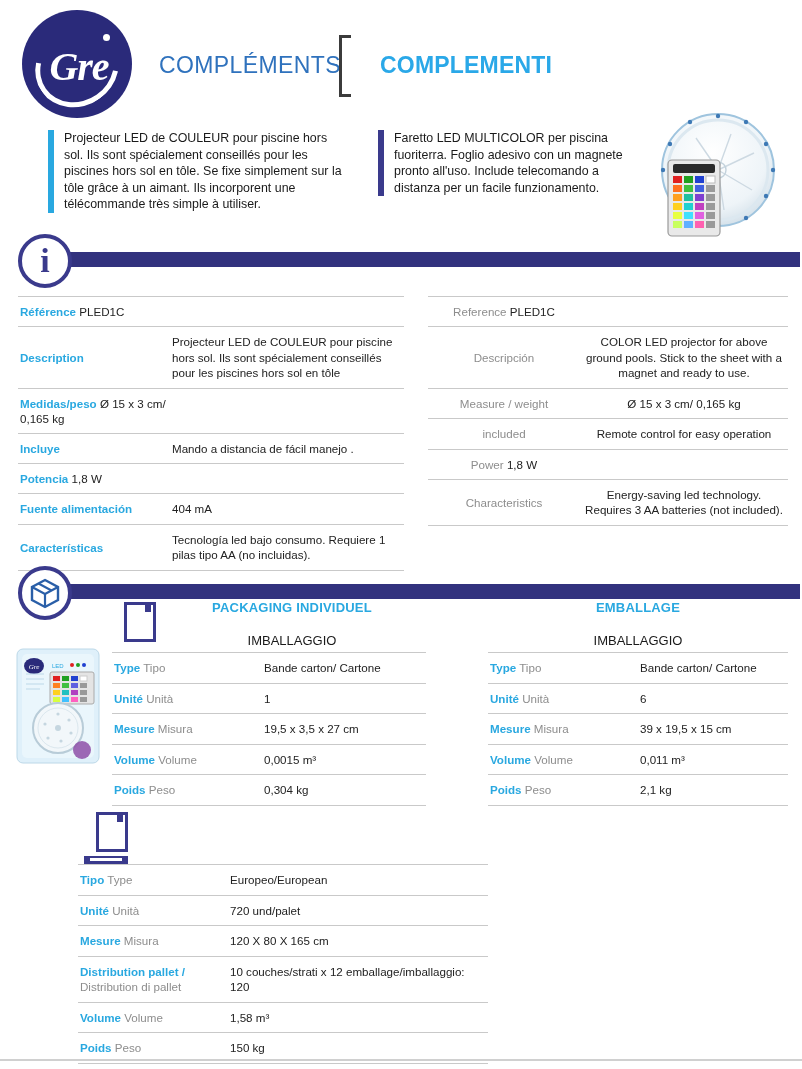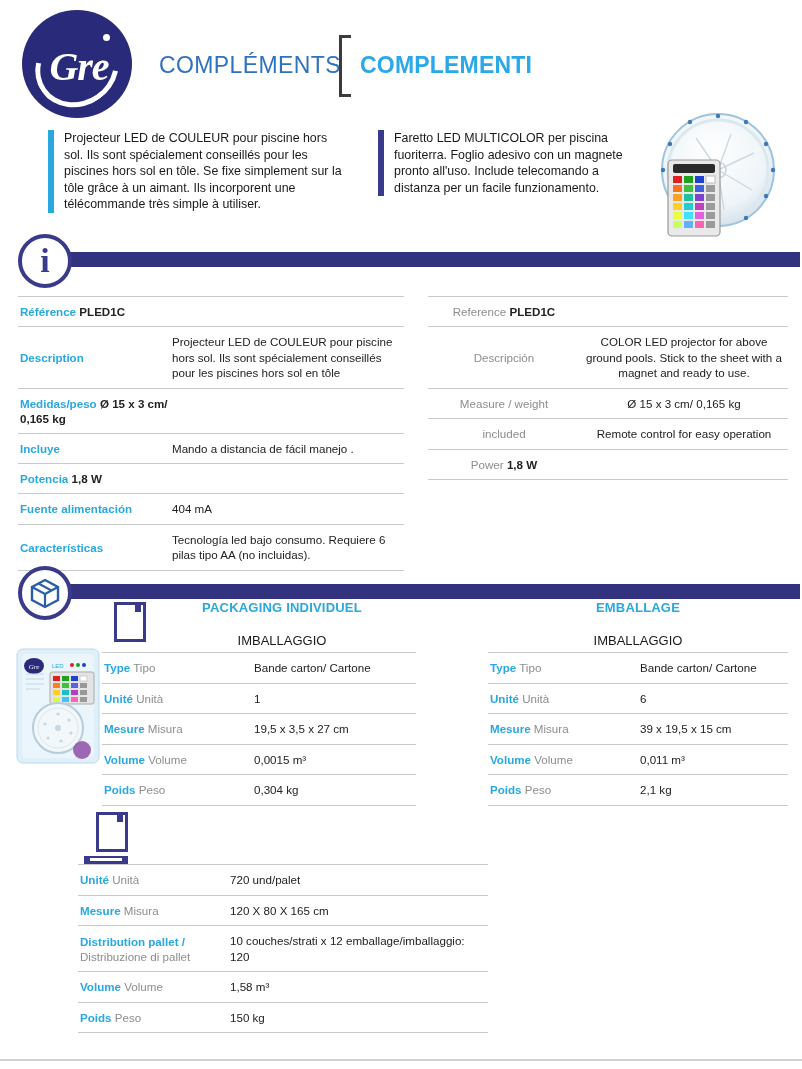--- a/index.html
+++ b/index.html
@@ -45,21 +45,21 @@
     font-size: 23px; color: #2f72bd; letter-spacing: .4px; margin-left: 11px;
   }
   .title-divider {
     position: absolute; left: 339px; top: 35px;
     width: 12px; height: 62px;
     border-left: 3px solid #3b3b3b;
     border-top: 3px solid #3b3b3b;
     border-bottom: 3px solid #3b3b3b;
   }
   .title-it {
-    position: absolute; left: 360px; top: 52px;
+    position: absolute; left: 380px; top: 52px;
     font-size: 23px; color: #2aa8e8; font-weight: bold; letter-spacing: .2px;
   }
 
   
   .intro { position: relative; height: 110px; }
   .intro-block { position: absolute; display: flex; }
   .intro-bar { width: 6px; flex: 0 0 6px; }
   .intro-text {
     padding-left: 10px;
     font-size: 12.4px; line-height: 16.6px; color: #1a1a1a;
@@ -99,26 +99,26 @@
   #spec-right { left: 428px; width: 360px; text-align: center; }
 
   table.spec { width: 100%; border-collapse: collapse; }
   table.spec tr { border-bottom: 1.6px solid #c9c9c9; }
   table.spec tr:first-child { border-top: 1.6px solid #c9c9c9; }
   table.spec td { padding: 7px 2px; vertical-align: middle; font-size: 11.6px; color: #222; }
   table.spec td.lbl { width: 152px; line-height: 15px; }
   table.spec td.val { line-height: 15.5px; }
   .k-blue { color: #29a8e0; font-weight: bold; }
   .k-grey { color: #8d8d8d; }
-  .inline-val { color: #222; font-weight: bold; }
+  .inline-val { color: #222; font-weight: normal; }
 
   
   .pack { position: relative; }
   .pack-col { position: absolute; }
-  #pack-left  { left: 102px;  width: 314px; top: 0; }
+  #pack-left  { left: 112px;  width: 314px; top: 0; }
   #pack-right { left: 488px; width: 300px; top: 0; }
   #pack-pallet{ left: 78px;  width: 410px; top: 0; }
 
   .pack-head { position: relative; height: 52px; }
   .pack-titles { text-align: center; padding-left: 46px; }
   .pt-fr { font-size: 13px; font-weight: bold; color: #29a8e0; letter-spacing: .2px; }
   .pt-it { font-size: 13px; color: #1a1a1a; margin-top: 18px; }
 
   .icon-doc {
     position: absolute; left: 12px; top: 2px;
@@ -270,21 +270,21 @@
           <tr>
             <td class="lbl"><span class="k-blue">Potencia</span> <span class="inline-val">1,8 W</span></td>
             <td class="val"></td>
           </tr>
           <tr>
             <td class="lbl"><span class="k-blue">Fuente alimentación</span></td>
             <td class="val">404 mA</td>
           </tr>
           <tr>
             <td class="lbl"><span class="k-blue">Características</span></td>
-            <td class="val">Tecnología led bajo consumo. Requiere 6 pilas tipo AA (no incluidas).</td>
+            <td class="val">Tecnología led bajo consumo. Requiere 1 pilas tipo AA (no incluidas).</td>
           </tr>
         </tbody>
       </table>
   </div>
   <div class="spec-col" id="spec-right">
     <table class="spec">
         <tbody id="spec-right-body">
           <tr>
             <td class="lbl"><span class="k-grey">Reference</span> <span class="inline-val">PLED1C</span></td>
             <td class="val"></td>
@@ -297,20 +297,24 @@
             <td class="lbl"><span class="k-grey">Measure / weight</span></td>
             <td class="val">Ø 15 x 3 cm/ 0,165 kg</td>
           </tr>
           <tr>
             <td class="lbl"><span class="k-grey">included</span></td>
             <td class="val">Remote control for easy operation</td>
           </tr>
           <tr>
             <td class="lbl"><span class="k-grey">Power</span> <span class="inline-val">1,8 W</span></td>
             <td class="val"></td>
+          </tr>
+          <tr>
+            <td class="lbl"><span class="k-grey">Characteristics</span></td>
+            <td class="val">Energy-saving led technology. Requires 3 AA batteries (not included).</td>
           </tr>
         </tbody>
       </table>
   </div>
 </div>
 
 <div class="sec-head" id="pack-head-row" style="position: absolute; left: 0px; top: 566px; width: 802px;">
   <div class="sec-icon">
     <svg width="32" height="32" viewBox="0 0 32 32">
       <path d="M16 3 L29 10 L29 23 L16 30 L3 23 L3 10 Z" fill="none" stroke="#2a5fa8" stroke-width="2.4"></path>
@@ -444,29 +448,33 @@
   <div class="pack-col" id="pack-pallet" style="top: 212px;">
     <div class="pack-head">
       <div class="icon-pallet-wrap">
         <div class="icon-doc"></div>
         <div class="icon-pallet-base" style="left:6px;"></div>
       </div>
     </div>
     <table class="pack-tbl">
         <tbody id="pack-pallet-body">
           <tr>
+            <td class="lbl"><span class="k-blue">Tipo</span> <span class="k-grey">Type</span></td>
+            <td class="val">Europeo/European</td>
+          </tr>
+          <tr>
             <td class="lbl"><span class="k-blue">Unité</span> <span class="k-grey">Unità</span></td>
             <td class="val">720  und/palet</td>
           </tr>
           <tr>
             <td class="lbl"><span class="k-blue">Mesure</span> <span class="k-grey">Misura</span></td>
             <td class="val">120 X 80 X 165 cm</td>
           </tr>
           <tr>
-            <td class="lbl"><span class="k-blue">Distribution pallet /</span> <span class="k-grey">Distribuzione di pallet</span></td>
+            <td class="lbl"><span class="k-blue">Distribution pallet /</span> <span class="k-grey">Distribution di pallet</span></td>
             <td class="val">10 couches/strati x 12 emballage/imballaggio: 120</td>
           </tr>
           <tr>
             <td class="lbl"><span class="k-blue">Volume</span> <span class="k-grey">Volume</span></td>
             <td class="val">1,58 m³</td>
           </tr>
           <tr>
             <td class="lbl"><span class="k-blue">Poids</span> <span class="k-grey">Peso</span></td>
             <td class="val">150 kg</td>
           </tr>

